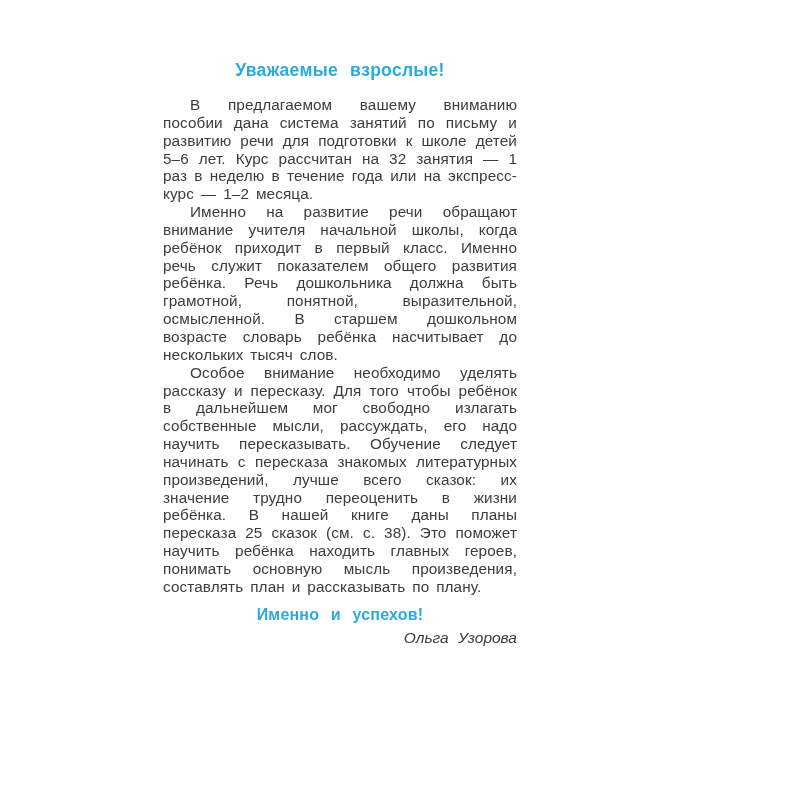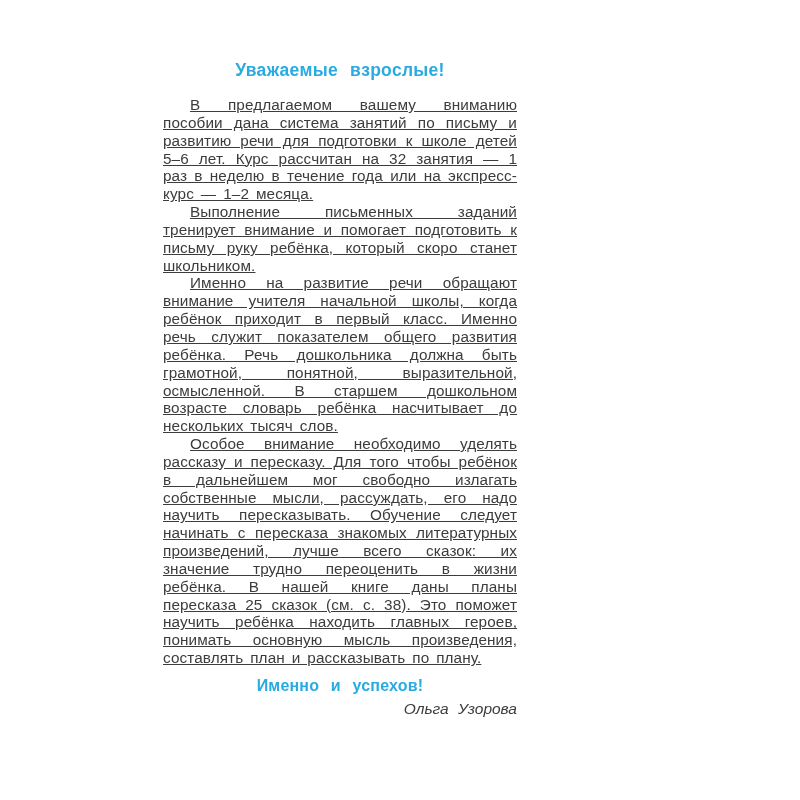--- a/index.html
+++ b/index.html
@@ -31,21 +31,20 @@
     word-spacing: 7px;
   }
   .body-text p {
     margin: 0;
     font-size: 15.3px;
     line-height: 17.85px;
     text-align: justify;
     text-indent: 27px;
     word-spacing: 2.6px;
     letter-spacing: 0.1px;
-    text-decoration: underline;
   }
   .closing {
     margin: 10px 0 0 0;
     text-align: center;
     color: #29abe2;
     font-weight: bold;
     font-size: 16px;
     word-spacing: 7px;
     letter-spacing: 0.2px;
   }
@@ -59,21 +58,20 @@
   }
 </style>
 </head>
 <body>
 
 <div class="page">
   <h1 class="title">Уважаемые  взрослые!</h1>
 
   <div class="body-text">
     <p>В предлагаемом вашему вниманию пособии дана система занятий по письму и развитию речи для подготовки к школе детей 5–6 лет. Курс рассчитан на 32 занятия — 1 раз в неделю в течение года или на экспресс-курс — 1–2 месяца.</p>
-    <p>Выполнение письменных заданий тренирует внимание и помогает подготовить к письму руку ребёнка, который скоро станет школьником.</p>
     <p>Именно на развитие речи обращают внимание учителя начальной школы, когда ребёнок приходит в первый класс. Именно речь служит показателем общего развития ребёнка. Речь дошкольника должна быть грамотной, понятной, выразительной, осмысленной. В старшем дошкольном возрасте словарь ребёнка насчитывает до нескольких тысяч слов.</p>
     <p>Особое внимание необходимо уделять рассказу и пересказу. Для того чтобы ребёнок в дальнейшем мог свободно излагать собственные мысли, рассуждать, его надо научить пересказывать. Обучение следует начинать с пересказа знакомых литературных произведений, лучше всего сказок: их значение трудно переоценить в жизни ребёнка. В нашей книге даны планы пересказа 25 сказок (см. с. 38). Это поможет научить ребёнка находить главных героев, понимать основную мысль произведения, составлять план и рассказывать по плану.</p>
   </div>
 
   <p class="closing">Именно  и  успехов!</p>
 
   <p class="signature">Ольга  Узорова</p>
 </div>
 
 </body></html>

